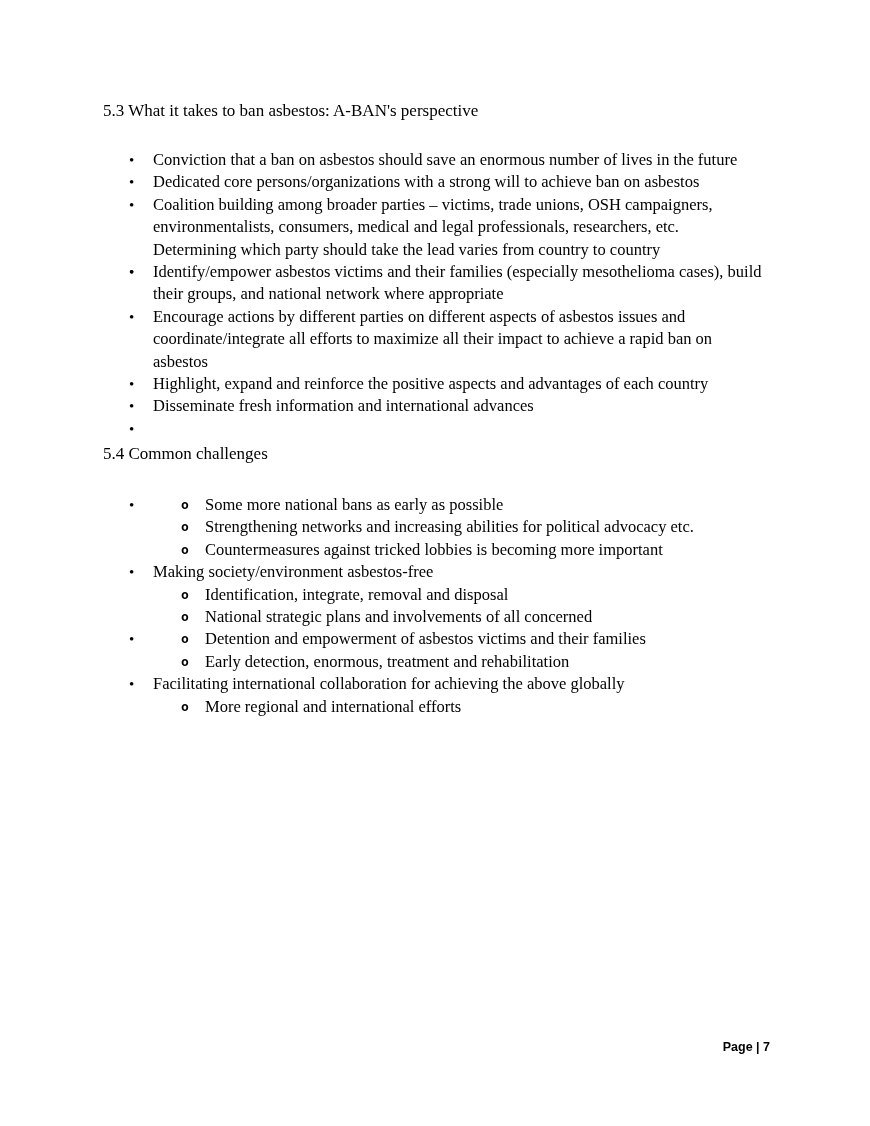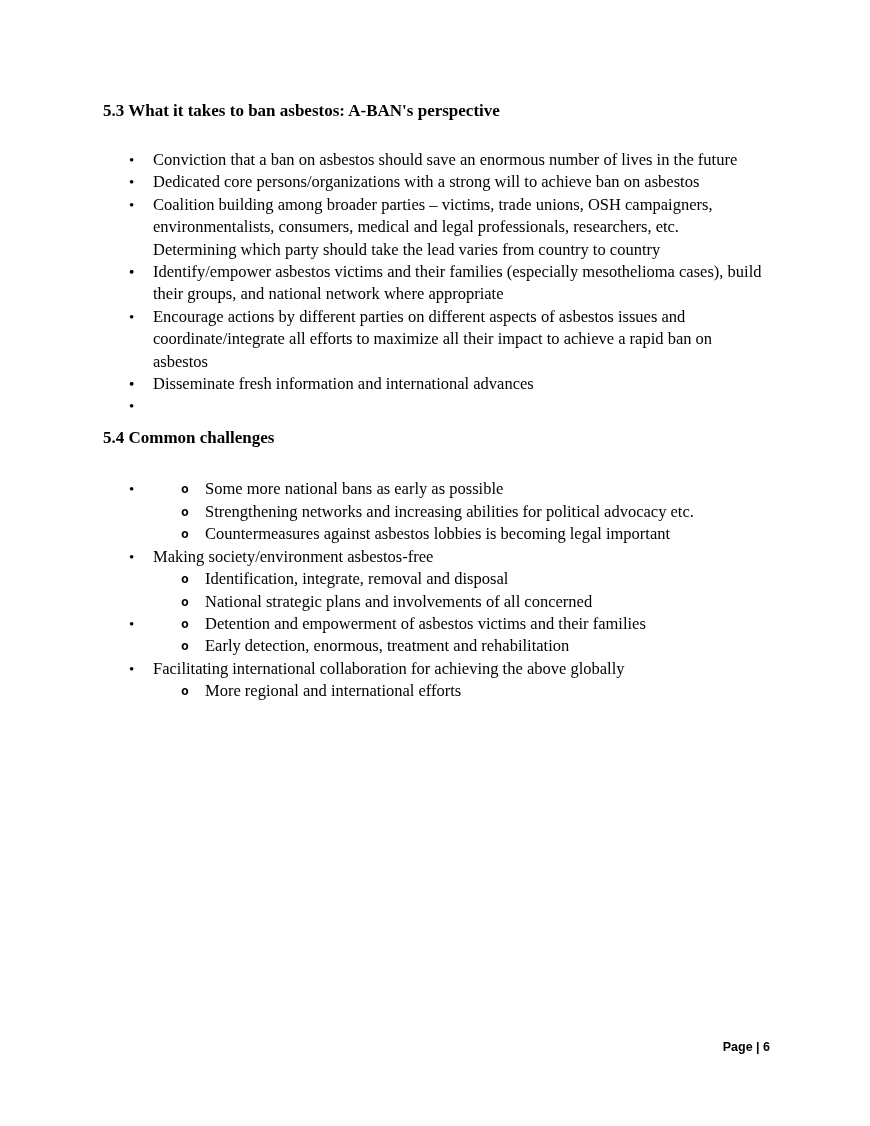--- a/index.html
+++ b/index.html
@@ -15,26 +15,26 @@
   .content {
     position: absolute;
     left: 103px;
     top: 99px;
     width: 663px;
     font-size: 16.5px;
     line-height: 22.4px;
   }
   h2.heading {
     font-size: 17px;
-    font-weight: bold;
+    font-weight: normal;
     margin: 0 0 27px 0;
     line-height: 23px;
   }
   h2.second {
-    margin-top: 31px;
+    margin-top: 24px;
     margin-bottom: 29px;
   }
   ul.list, ul.sub {
     list-style: none;
     margin: 0;
     padding: 0;
   }
   li.l1 {
     position: relative;
     padding-left: 50px;
@@ -94,20 +94,21 @@
       <li class="l1">
         <span class="m1">•</span>
         <span>Identify/empower asbestos victims and their families (especially mesothelioma cases), build their groups, and national network where appropriate</span>
       </li>
       <li class="l1">
         <span class="m1">•</span>
         <span>Encourage actions by different parties on different aspects of asbestos issues and coordinate/integrate all efforts to maximize all their impact to achieve a rapid ban on asbestos</span>
       </li>
       <li class="l1">
         <span class="m1">•</span>
+        <span>Highlight, expand and reinforce the positive aspects and advantages of each country</span>
       </li>
       <li class="l1">
         <span class="m1">•</span>
         <span>Disseminate fresh information and international advances</span>
       </li>
       <li class="l1">
         <span class="m1">•</span>
       </li>
     </ul>
 
@@ -120,21 +121,21 @@
           <li class="l2">
             <span class="m2">o</span>
             <span>Some more national bans as early as possible</span>
           </li>
           <li class="l2">
             <span class="m2">o</span>
             <span>Strengthening networks and increasing abilities for political advocacy etc.</span>
           </li>
           <li class="l2">
             <span class="m2">o</span>
-            <span>Countermeasures against asbestos lobbies is becoming legal important</span>
+            <span>Countermeasures against tricked lobbies is becoming more important</span>
           </li>
         </ul>
       </li>
       <li class="l1">
         <span class="m1">•</span>
         <span>Making society/environment asbestos-free</span>
         <ul class="sub">
           <li class="l2">
             <span class="m2">o</span>
             <span>Identification, integrate, removal and disposal</span>
@@ -165,14 +166,14 @@
           <li class="l2">
             <span class="m2">o</span>
             <span>More regional and international efforts</span>
           </li>
         </ul>
       </li>
     </ul>
 
   </div>
 
-  <div class="footer">Page | 6</div>
+  <div class="footer">Page | 7</div>
 </div>
 
 </body></html>

